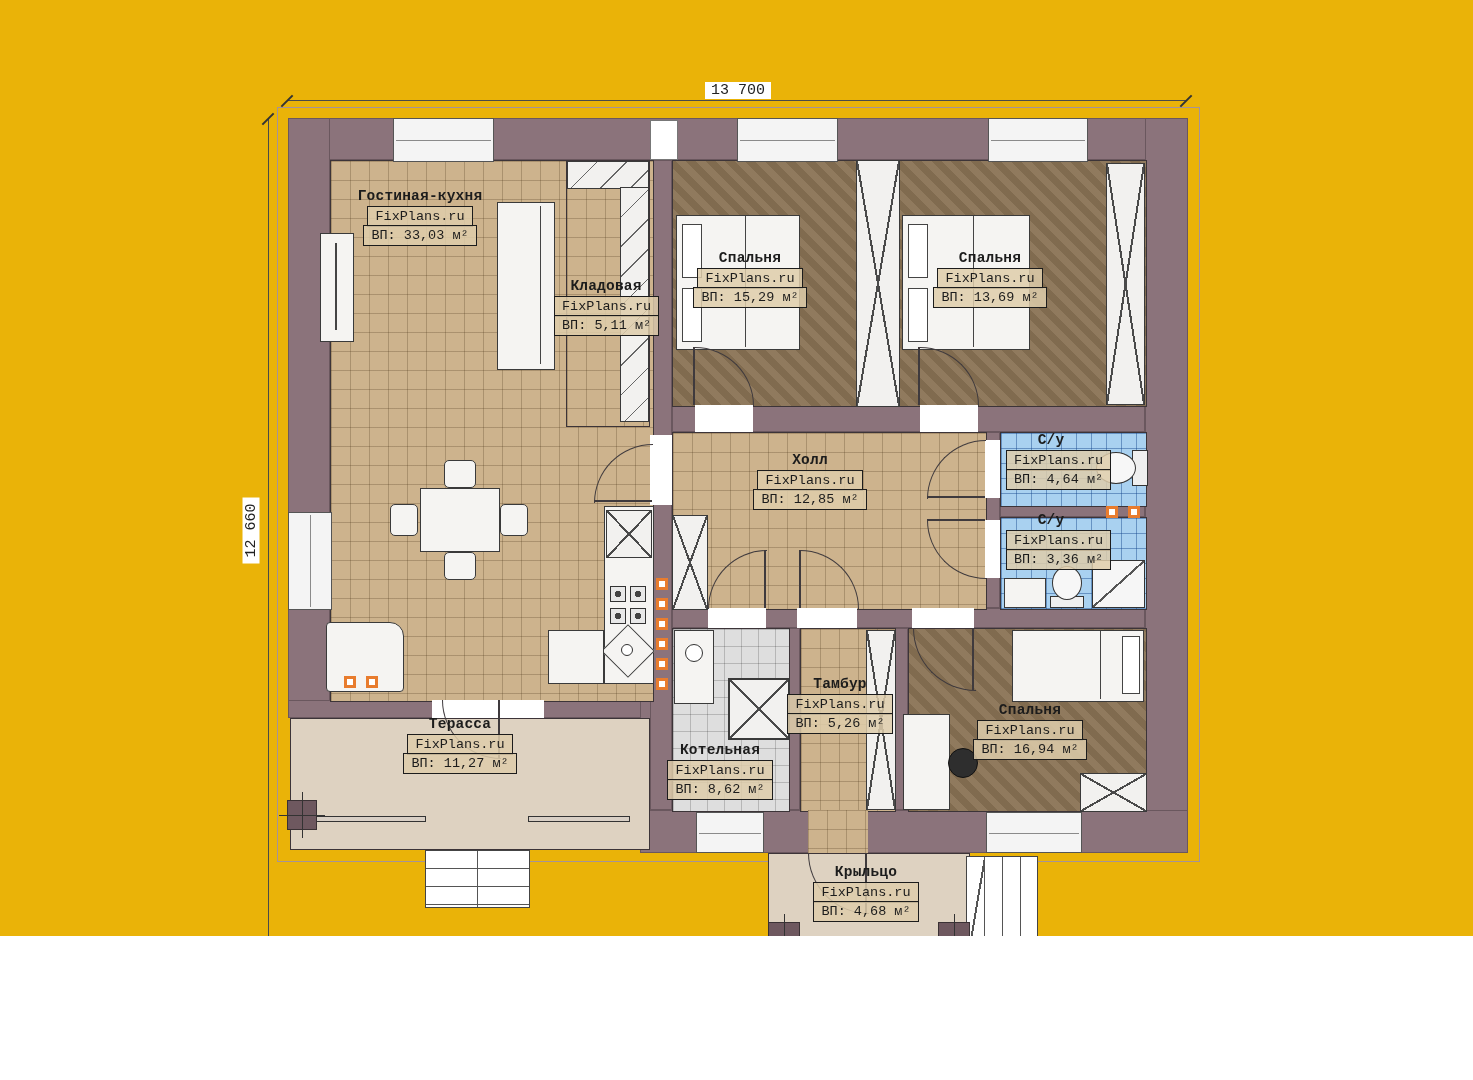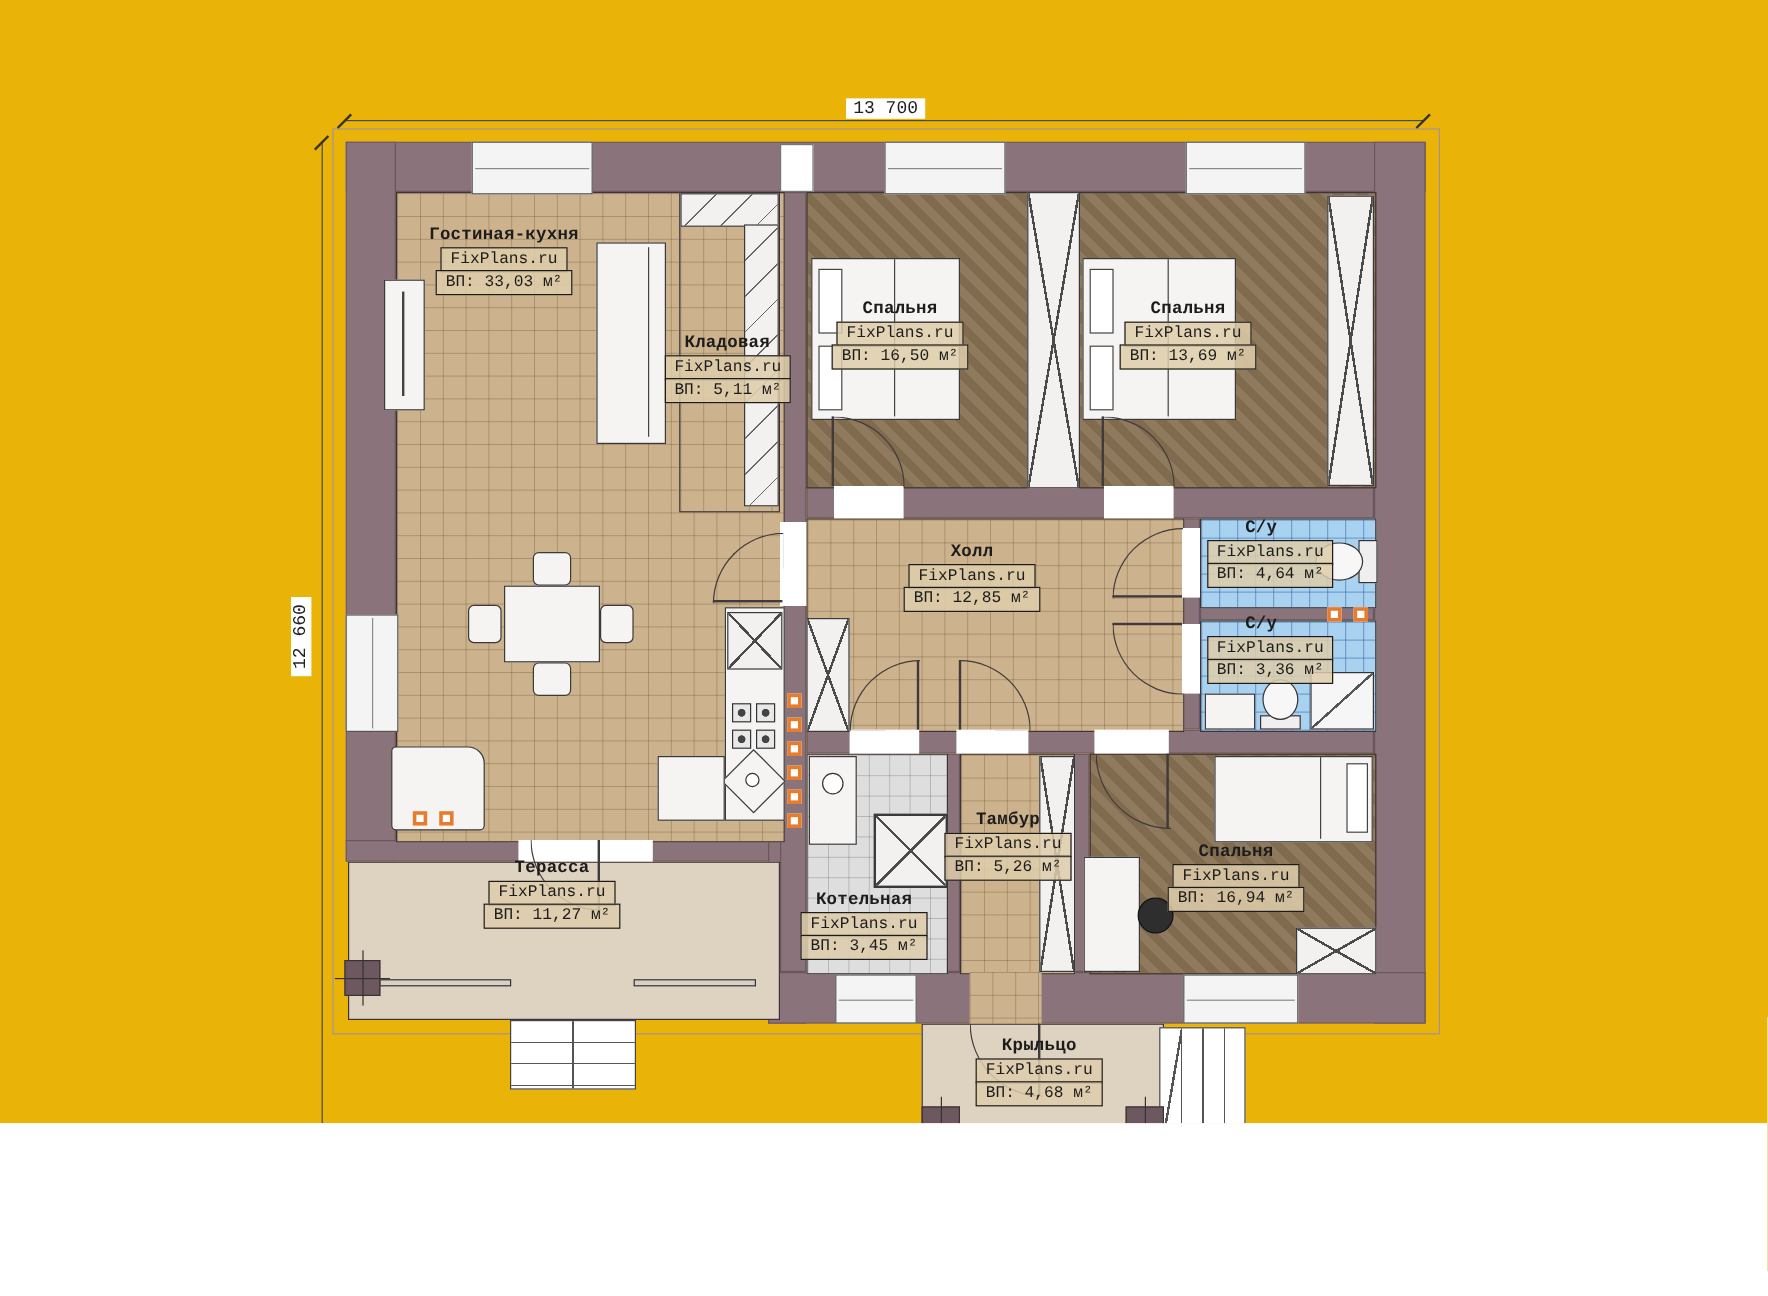--- a/index.html
+++ b/index.html
@@ -255,21 +255,21 @@
     <span class="rl-box">ВП: 33,03 м²</span>
   </div>
   <div class="room-label" style="left:554px;top:278px;width:104px;">
     <div class="rl-name">Кладовая</div>
     <span class="rl-box">FixPlans.ru</span>
     <span class="rl-box">ВП: 5,11 м²</span>
   </div>
   <div class="room-label" style="left:690px;top:250px;width:120px;">
     <div class="rl-name">Спальня</div>
     <span class="rl-box">FixPlans.ru</span>
-    <span class="rl-box">ВП: 16,50 м²</span>
+    <span class="rl-box">ВП: 15,29 м²</span>
   </div>
   <div class="room-label" style="left:925px;top:250px;width:130px;">
     <div class="rl-name">Спальня</div>
     <span class="rl-box">FixPlans.ru</span>
     <span class="rl-box">ВП: 13,69 м²</span>
   </div>
   <div class="room-label" style="left:748px;top:452px;width:124px;">
     <div class="rl-name">Холл</div>
     <span class="rl-box">FixPlans.ru</span>
     <span class="rl-box">ВП: 12,85 м²</span>
@@ -280,21 +280,21 @@
     <span class="rl-box">ВП: 4,64 м²</span>
   </div>
   <div class="room-label" style="left:1006px;top:512px;width:90px;">
     <div class="rl-name">С/у</div>
     <span class="rl-box">FixPlans.ru</span>
     <span class="rl-box">ВП: 3,36 м²</span>
   </div>
   <div class="room-label" style="left:658px;top:742px;width:124px;">
     <div class="rl-name">Котельная</div>
     <span class="rl-box">FixPlans.ru</span>
-    <span class="rl-box">ВП: 3,45 м²</span>
+    <span class="rl-box">ВП: 8,62 м²</span>
   </div>
   <div class="room-label" style="left:780px;top:676px;width:120px;">
     <div class="rl-name">Тамбур</div>
     <span class="rl-box">FixPlans.ru</span>
     <span class="rl-box">ВП: 5,26 м²</span>
   </div>
   <div class="room-label" style="left:966px;top:702px;width:128px;">
     <div class="rl-name">Спальня</div>
     <span class="rl-box">FixPlans.ru</span>
     <span class="rl-box">ВП: 16,94 м²</span>

